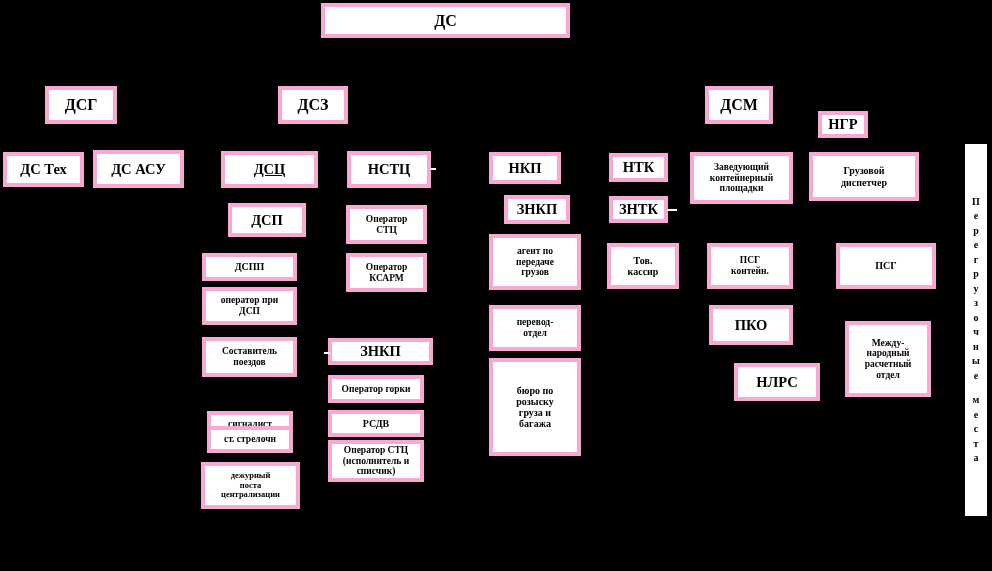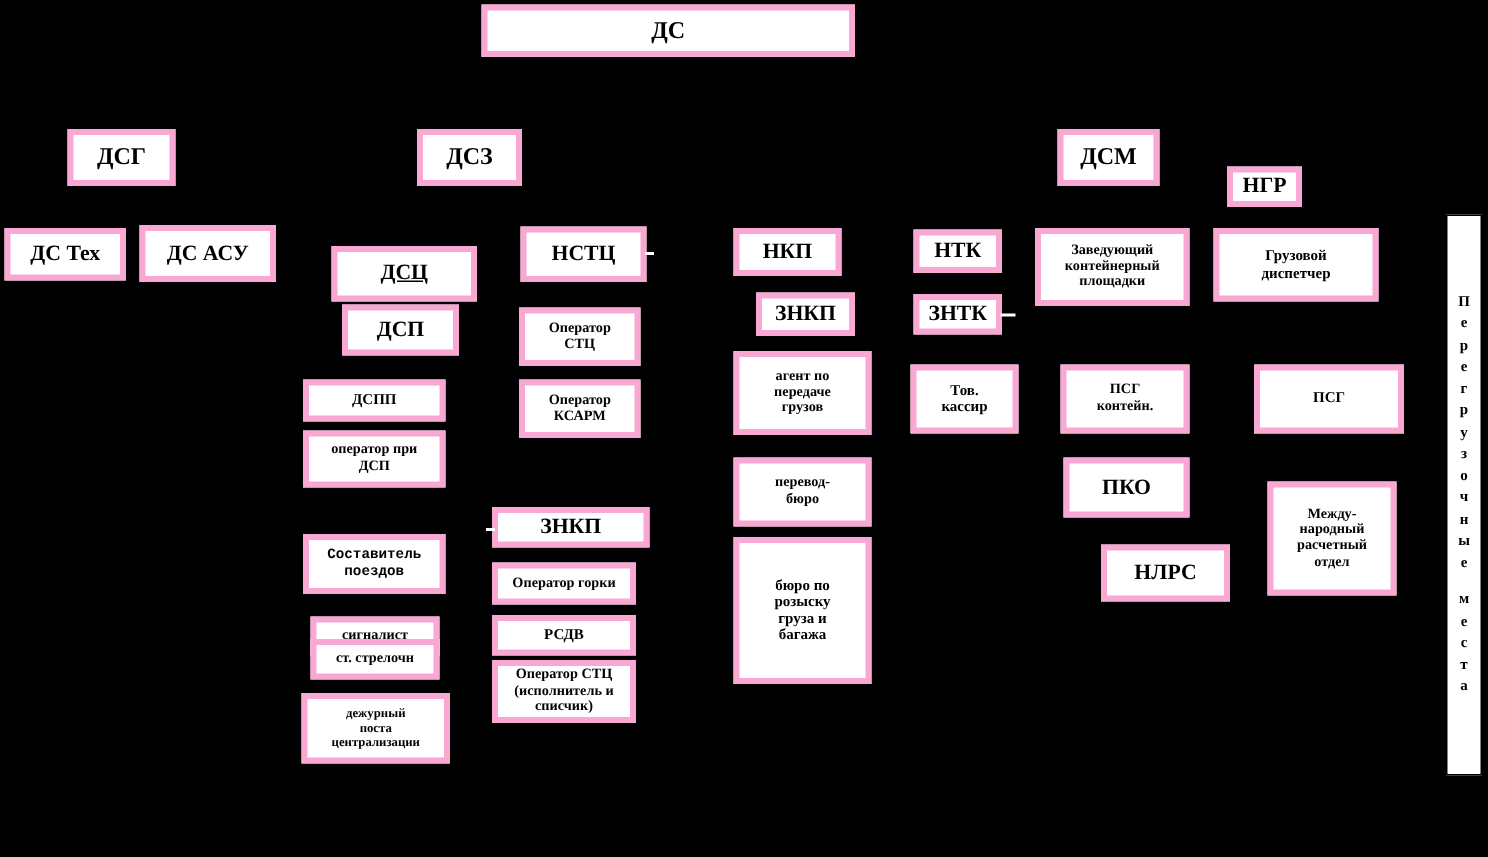--- a/index.html
+++ b/index.html
@@ -65,21 +65,21 @@
 
   <div class="node t-lg" style="left:321px; top:3px; width:249px; height:35px;">ДС</div>
 
   <div class="node t-lg" style="left:45px; top:86px; width:72px; height:38px;">ДСГ</div>
   <div class="node t-lg" style="left:278px; top:86px; width:70px; height:38px;">ДСЗ</div>
   <div class="node t-lg" style="left:705px; top:86px; width:68px; height:38px;">ДСМ</div>
   <div class="node t-md" style="left:818px; top:111px; width:50px; height:27px;">НГР</div>
 
   <div class="node t-md" style="left:3px; top:152px; width:81px; height:35px;">ДС Тех</div>
   <div class="node t-md" style="left:93px; top:150px; width:91px; height:38px;">ДС АСУ</div>
-  <div class="node t-md" style="left:221px; top:164px; width:97px; height:37px;text-decoration:underline;">ДСЦ</div>
+  <div class="node t-md" style="left:221px; top:151px; width:97px; height:37px;text-decoration:underline;">ДСЦ</div>
   <div class="node t-md" style="left:347px; top:151px; width:84px; height:37px;">НСТЦ</div>
   <div class="tick" style="left:430px; top:168px; width:6px; height:2px;"></div>
 
   <div class="node t-md" style="left:489px; top:152px; width:72px; height:32px;">НКП</div>
   <div class="node t-md" style="left:609px; top:153px; width:59px; height:29px;">НТК</div>
   <div class="node t-xs" style="left:690px; top:152px; width:103px; height:52px;">Заведующий
 контейнерный
 площадки</div>
   <div class="node t-sm" style="left:809px; top:152px; width:110px; height:49px;">Грузовой
 диспетчер</div>
@@ -100,27 +100,27 @@
 
   <div class="node t-xs" style="left:489px; top:234px; width:92px; height:56px;">агент по
 передаче
 грузов</div>
   <div class="node t-sm" style="left:607px; top:243px; width:72px; height:46px;">Тов.
 кассир</div>
   <div class="node t-xs" style="left:707px; top:243px; width:86px; height:46px;">ПСГ
 контейн.</div>
   <div class="node t-sm" style="left:836px; top:243px; width:100px; height:46px;">ПСГ</div>
 
-  <div class="node t-xs" style="left:202px; top:356px; width:95px; height:40px;font-family:Liberation Mono, monospace;">Составитель
+  <div class="node t-xs" style="left:202px; top:337px; width:95px; height:40px;">Составитель
 поездов</div>
   <div class="node t-md" style="left:328px; top:338px; width:105px; height:27px;">ЗНКП</div>
   <div class="tick" style="left:324px; top:352px; width:6px; height:2px;"></div>
 
   <div class="node t-xs" style="left:489px; top:305px; width:92px; height:46px;">перевод-
-бюро</div>
+отдел</div>
   <div class="node t-md" style="left:709px; top:305px; width:84px; height:40px;">ПКО</div>
   <div class="node t-xs" style="left:845px; top:321px; width:86px; height:76px;">Между-
 народный
 расчетный
 отдел</div>
 
   <div class="node t-xs" style="left:207px; top:391px; width:86px; height:26px;margin-top:20px;">сигналист</div>
   <div class="node t-xs" style="left:328px; top:375px; width:96px; height:28px;">Оператор горки</div>
   <div class="node t-sm" style="left:328px; top:410px; width:96px; height:27px;">РСДВ</div>
   <div class="node t-xs" style="left:207px; top:426px; width:86px; height:27px;">ст. стрелочн</div>

